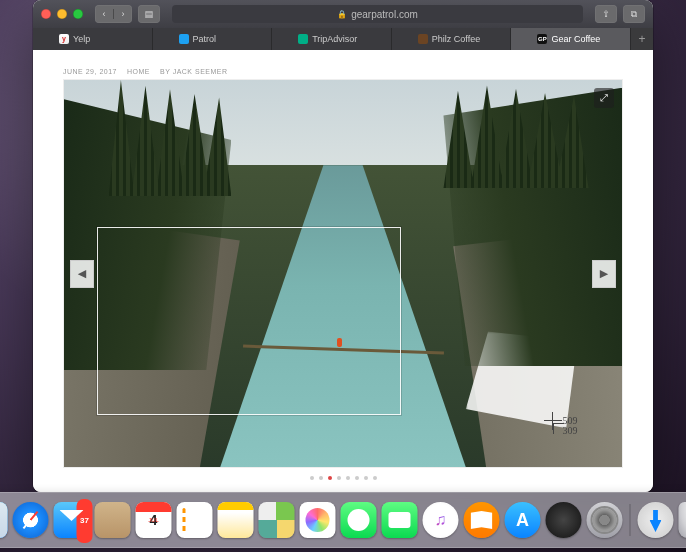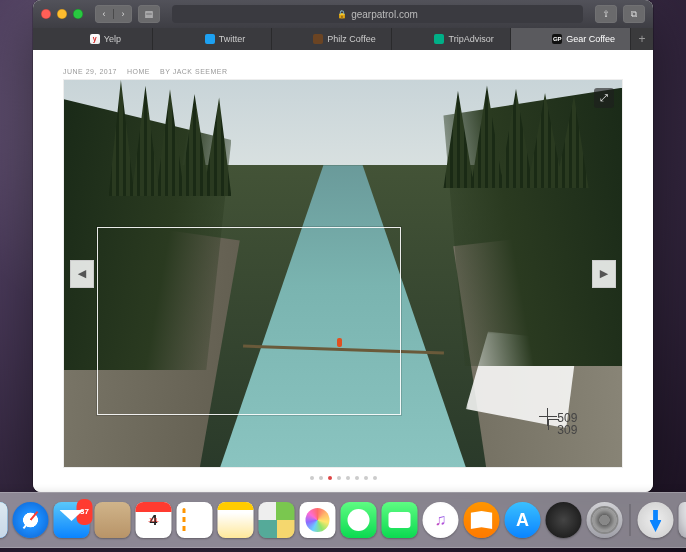--- a/index.html
+++ b/index.html
@@ -39,21 +39,21 @@
     color:#bbb;font-size:10px;gap:4px;margin:0 6px;
   }
   .addr .lock{font-size:8px}
   .tool-right{display:flex;gap:6px}
 
   
   .tabbar{
     height:22px;background:var(--chrome-darker);display:flex;flex:0 0 auto;
   }
   .tab{
-    flex:1;display:flex;align-items:center;justify-content:center;gap:4px;
+    flex:1;display:flex;align-items:center;gap:4px;
     font-size:9px;color:#ccc;border-right:1px solid #2a2a2c;position:relative;
     background:#3a3a3e;
     padding-left:26px;
   }
   .tab.active{background:#5a5a5e;color:#fff}
   .tab .fav{width:10px;height:10px;border-radius:2px;display:inline-block}
   .fav.yelp{background:linear-gradient(#fff,#eee);font-size:7px;color:#d32323;line-height:10px;text-align:center;font-weight:bold}
   .fav.tw{background:#1da1f2}
   .fav.philz{background:#6b4423}
   .fav.trip{background:#00af87}
@@ -82,42 +82,42 @@
   .river{position:absolute;left:28%;top:22%;bottom:0;width:44%;background:linear-gradient(#6a9a9a 0%,#7ab4b0 40%,#8ac4c0 100%);clip-path:polygon(42% 0,58% 0,100% 100%,0 100%)}
   .log{position:absolute;left:32%;bottom:30%;width:36%;height:3px;background:#6a5a3a;transform:rotate(2deg)}
   .person{position:absolute;left:49%;bottom:31%;width:5px;height:9px;background:#e05020;border-radius:2px}
 
   .expand{position:absolute;top:8px;right:8px;width:20px;height:20px;background:rgba(30,30,30,.6);border-radius:3px;color:#fff;display:flex;align-items:center;justify-content:center;font-size:10px}
   .nav-arrow{position:absolute;top:50%;transform:translateY(-50%);width:22px;height:26px;background:rgba(255,255,255,.85);display:flex;align-items:center;justify-content:center;color:#555;font-size:11px;border:1px solid #ccc}
   .nav-arrow.l{left:6px}.nav-arrow.r{right:6px}
 
   
   .marquee{position:absolute;left:6%;top:38%;width:54%;height:48%;border:1px solid rgba(255,255,255,.9);box-shadow:0 0 0 1px rgba(0,0,0,.15)}
-  .cross{position:absolute;right:8%;bottom:8%;color:#444;font-size:12px;font-family:Liberation Sans, sans-serif;text-align:center;line-height:1}
+  .cross{position:absolute;right:8%;bottom:8%;color:#444;font-size:10px;font-family:Liberation Serif, serif;text-align:center;line-height:1}
   .cross::before{content:"";position:absolute;left:-14px;top:2px;width:10px;height:10px;border-left:1px solid #444;border-top:1px solid #444;transform:translate(5px,5px) rotate(0)}
   .cross .ch{position:absolute;left:-18px;top:-4px;width:18px;height:18px}
   .cross .ch::before,.cross .ch::after{content:"";position:absolute;background:#444}
   .cross .ch::before{left:8px;top:0;width:1px;height:18px}
   .cross .ch::after{top:8px;left:0;height:1px;width:18px}
 
   .dots{display:flex;justify-content:center;gap:5px;padding:8px 0 0}
   .dots i{width:4px;height:4px;border-radius:50%;background:#ccc}
   .dots i.on{background:#d44}
 
   
   .dock{
     position:absolute;left:50%;bottom:4px;transform:translateX(-50%);
     height:48px;padding:4px 8px;border-radius:14px;
     background:rgba(220,220,225,.55);backdrop-filter:blur(6px);
     display:flex;align-items:center;gap:5px;
     box-shadow:0 4px 12px rgba(0,0,0,.3),inset 0 0 0 .5px rgba(255,255,255,.4);
   }
   .app{width:36px;height:36px;border-radius:8px;position:relative;box-shadow:0 1px 2px rgba(0,0,0,.3)}
   .sep{width:1px;height:32px;background:rgba(0,0,0,.25);margin:0 2px}
-  .badge{position:absolute;top:-3px;right:-3px;min-width:12px;height:12px;padding:7px 2px;background:#ff3b30;border-radius:7px;color:#fff;font-size:8px;line-height:12px;text-align:center;font-weight:600}
+  .badge{position:absolute;top:-3px;right:-3px;min-width:12px;height:12px;padding:16px 2px;background:#ff3b30;border-radius:7px;color:#fff;font-size:8px;line-height:12px;text-align:center;font-weight:600}
 
   
   .finder{background:linear-gradient(#3ac0ff,#0a84ff);}
   .finder::after{content:"";position:absolute;right:0;top:0;bottom:0;width:50%;background:linear-gradient(#dce8f0,#c8d8e8);border-radius:0 8px 8px 0}
   .safari{background:radial-gradient(circle,#fff 28%,#1e90ff 30%,#0a60cf 100%);border-radius:50%}
   .safari::after{content:"";position:absolute;left:50%;top:50%;width:2px;height:22px;background:linear-gradient(#ff3b30 50%,#fff 50%);transform:translate(-50%,-50%) rotate(40deg)}
   .mail{background:linear-gradient(#5ac8fa,#0a84ff)}
   .mail::after{content:"";position:absolute;inset:8px 6px;background:#fff;clip-path:polygon(0 0,100% 0,50% 55%)}
   .contacts{background:linear-gradient(#d0b48a,#b89468)}
   .cal{background:#fff}
@@ -174,29 +174,29 @@
     </div>
   </div>
 
   <div class="tabbar">
     <div class="tab">
         <span class="fav yelp">y</span>
         <span>Yelp</span>
       </div>
     <div class="tab">
         <span class="fav tw"></span>
-        <span>Twitter</span>
+        <span>Patrol</span>
+      </div>
+    <div class="tab">
+        <span class="fav trip"></span>
+        <span>TripAdvisor</span>
       </div>
     <div class="tab">
         <span class="fav philz"></span>
         <span>Philz Coffee</span>
-      </div>
-    <div class="tab">
-        <span class="fav trip"></span>
-        <span>TripAdvisor</span>
       </div>
     <div class="tab active">
         <span class="fav gp">GP</span>
         <span>Gear Coffee</span>
       </div>
     <div class="newtab">+</div>
   </div>
 
   <div class="content">
     <div class="meta">

